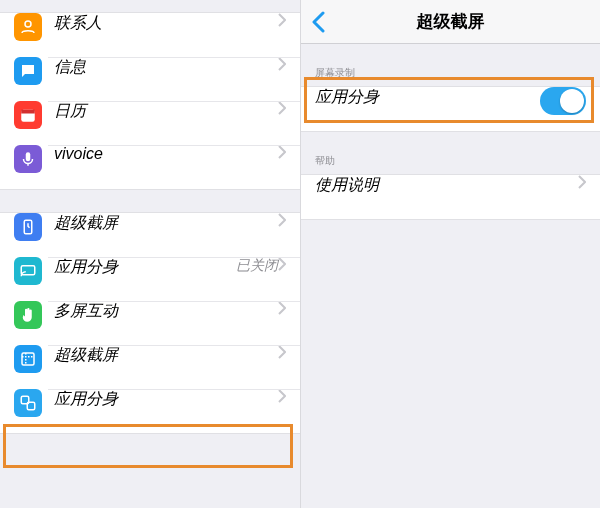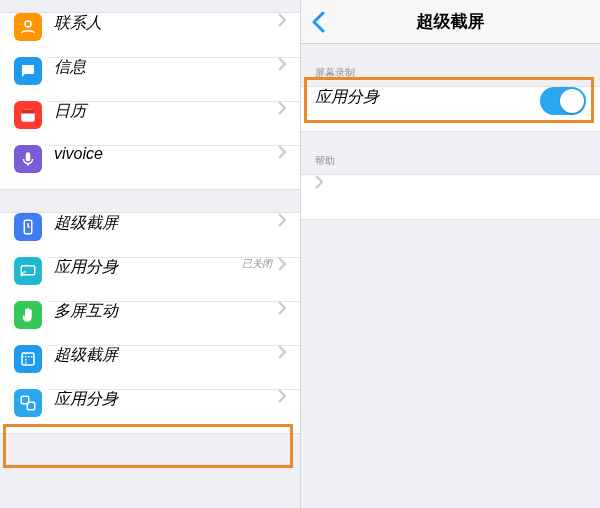--- a/index.html
+++ b/index.html
@@ -86,23 +86,23 @@
     justify-content: center;
     flex-shrink: 0;
     color: #fff;
   }
   .row .label {
     flex: 1;
     font-size: 16px;
     color: #000;
   }
   .row .value {
-    font-size: 10px;
+    font-size: 14px;
     color: #8e8e93;
-    margin-right: 6px;
+    margin-right: 0;
   }
   .row .chev {
     color: #c7c7cc;
     font-size: 14px;
   }
 
   
   .switch {
     width: 46px;
     height: 28px;
@@ -315,20 +315,21 @@
       <div class="switch">
         <div class="knob"></div>
       </div>
     </div>
   </div>
 
   <div class="group-header">帮助</div>
 
   <div class="list no-icons">
     <div class="row">
+      <div class="label">使用说明</div>
       <div class="chev">
         <svg width="8" height="14" viewBox="0 0 8 14" fill="none" stroke="#c7c7cc" stroke-width="2">
             <path d="M1 1l6 6-6 6"></path>
           </svg>
       </div>
     </div>
   </div>
 
   <div class="hl" style="left:3px; top:77px; width:290px; height:46px;"></div>
 </div>

